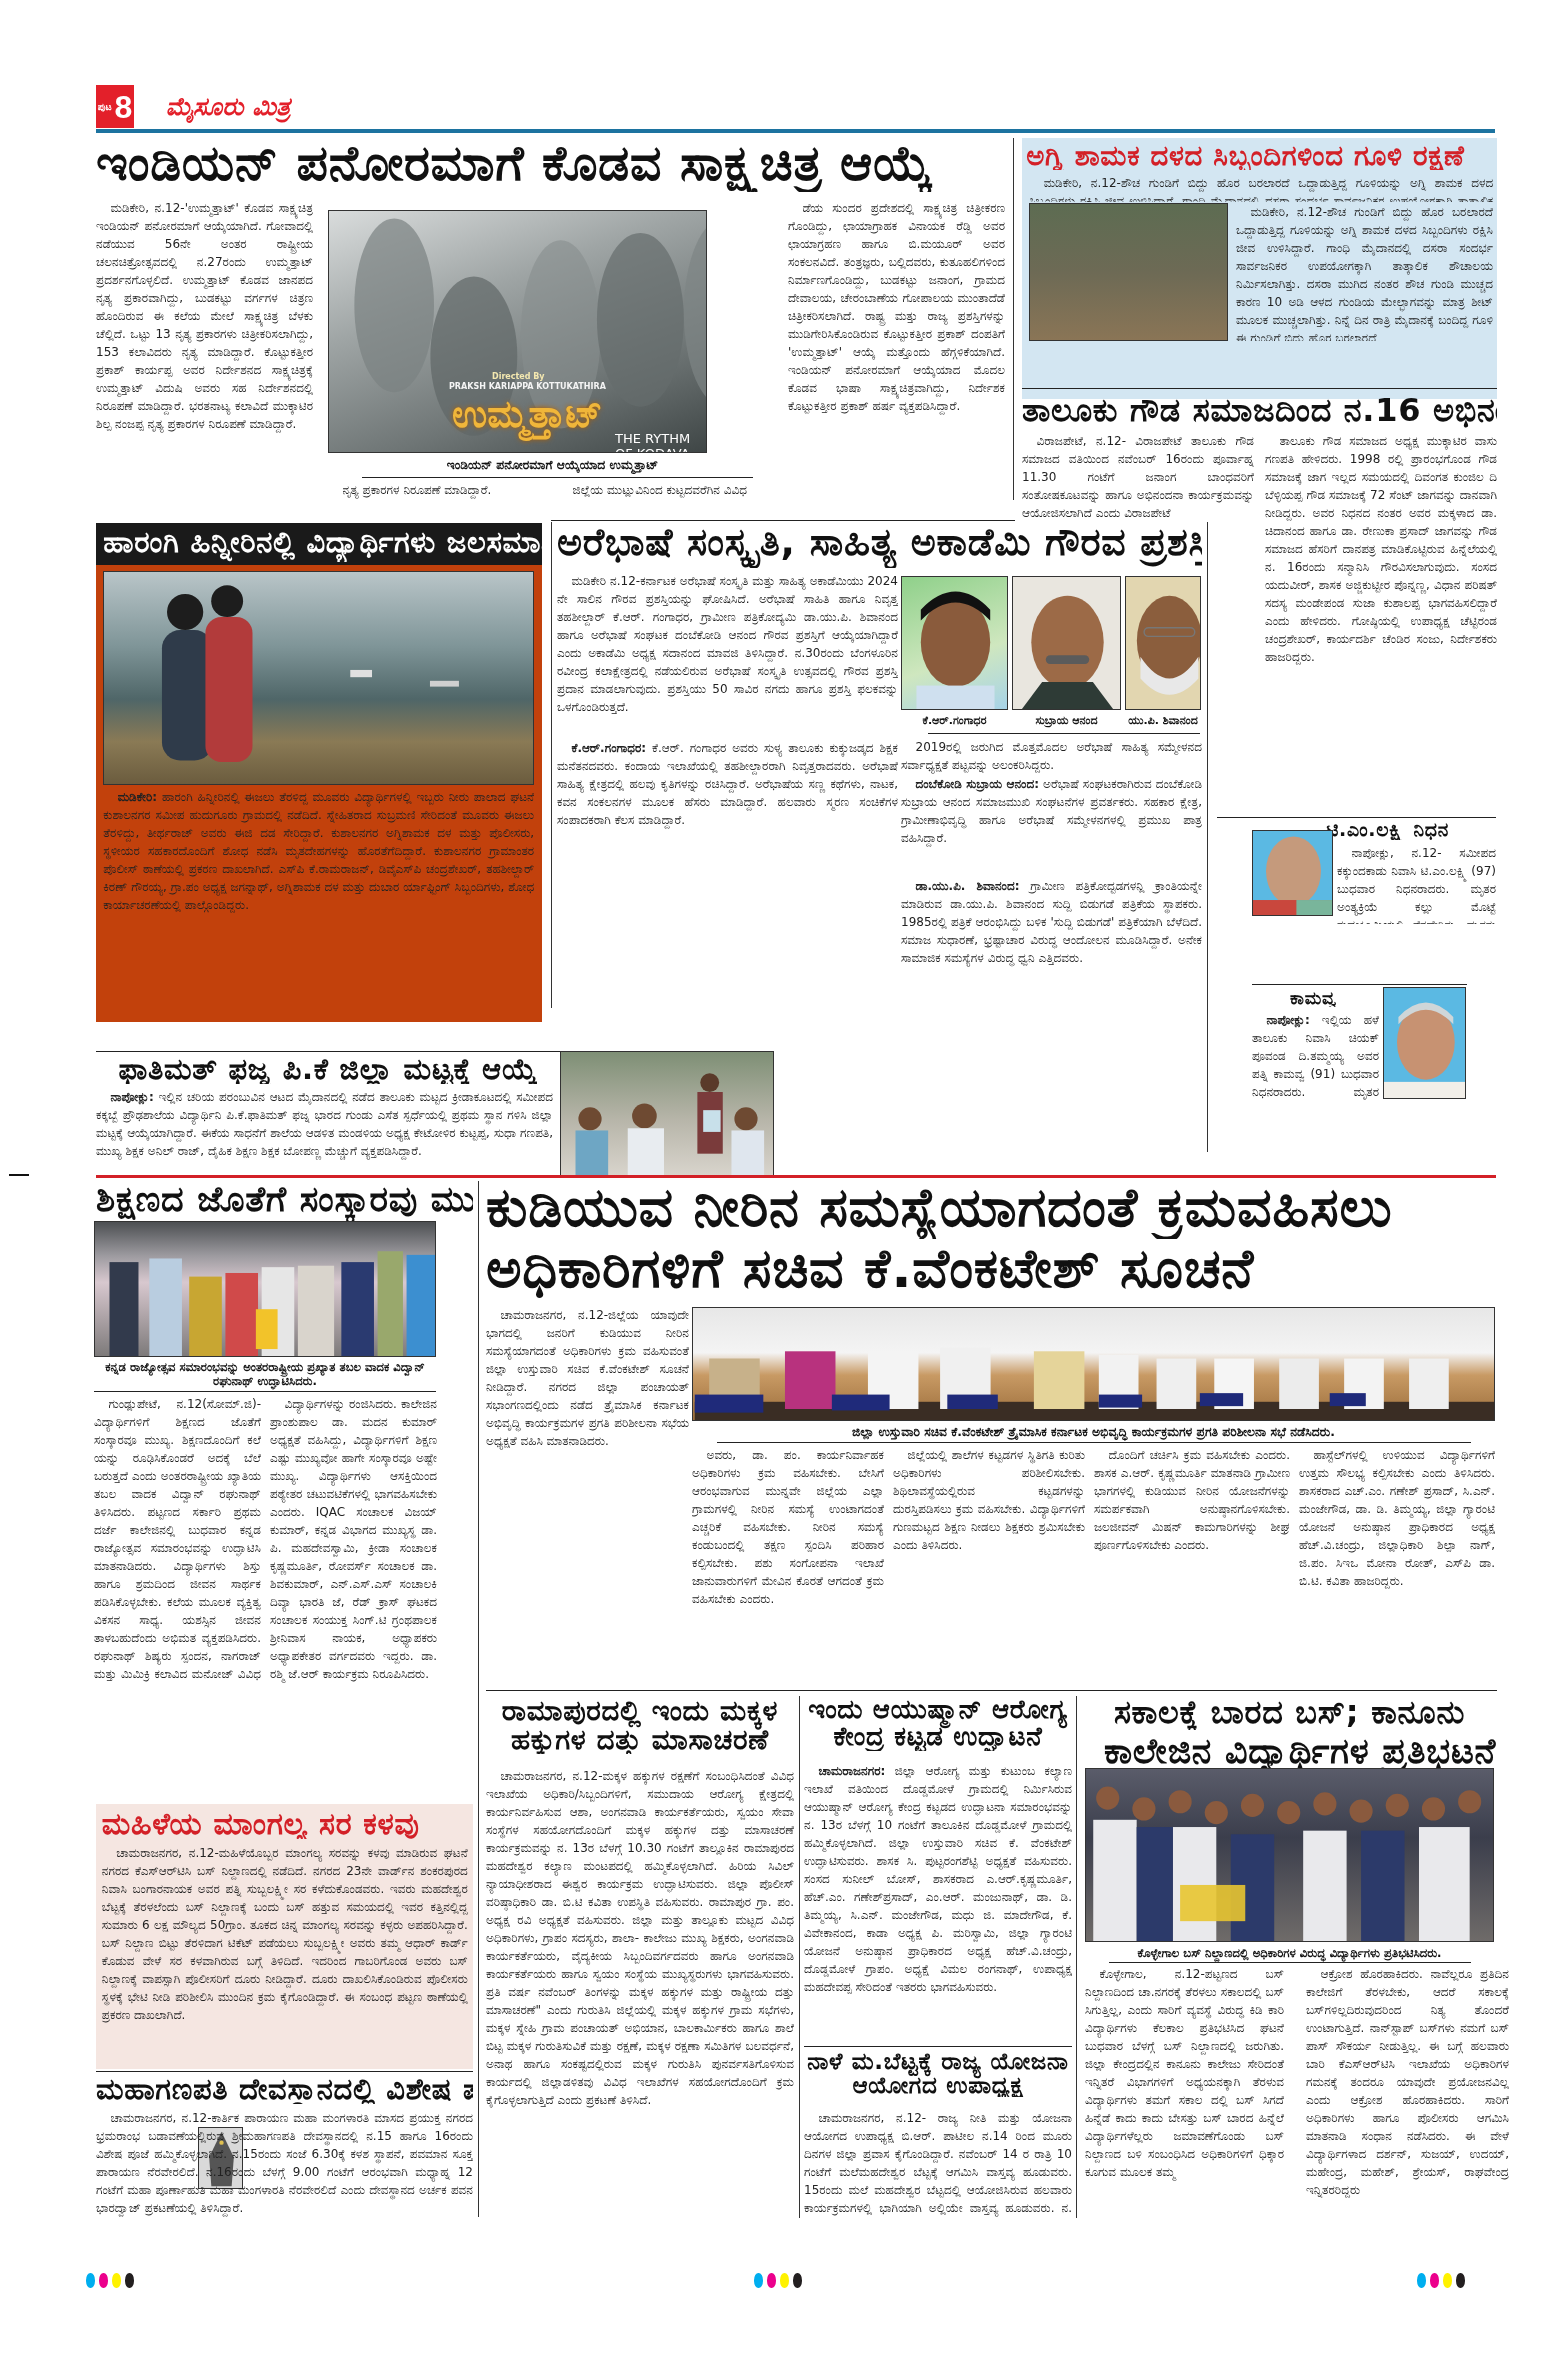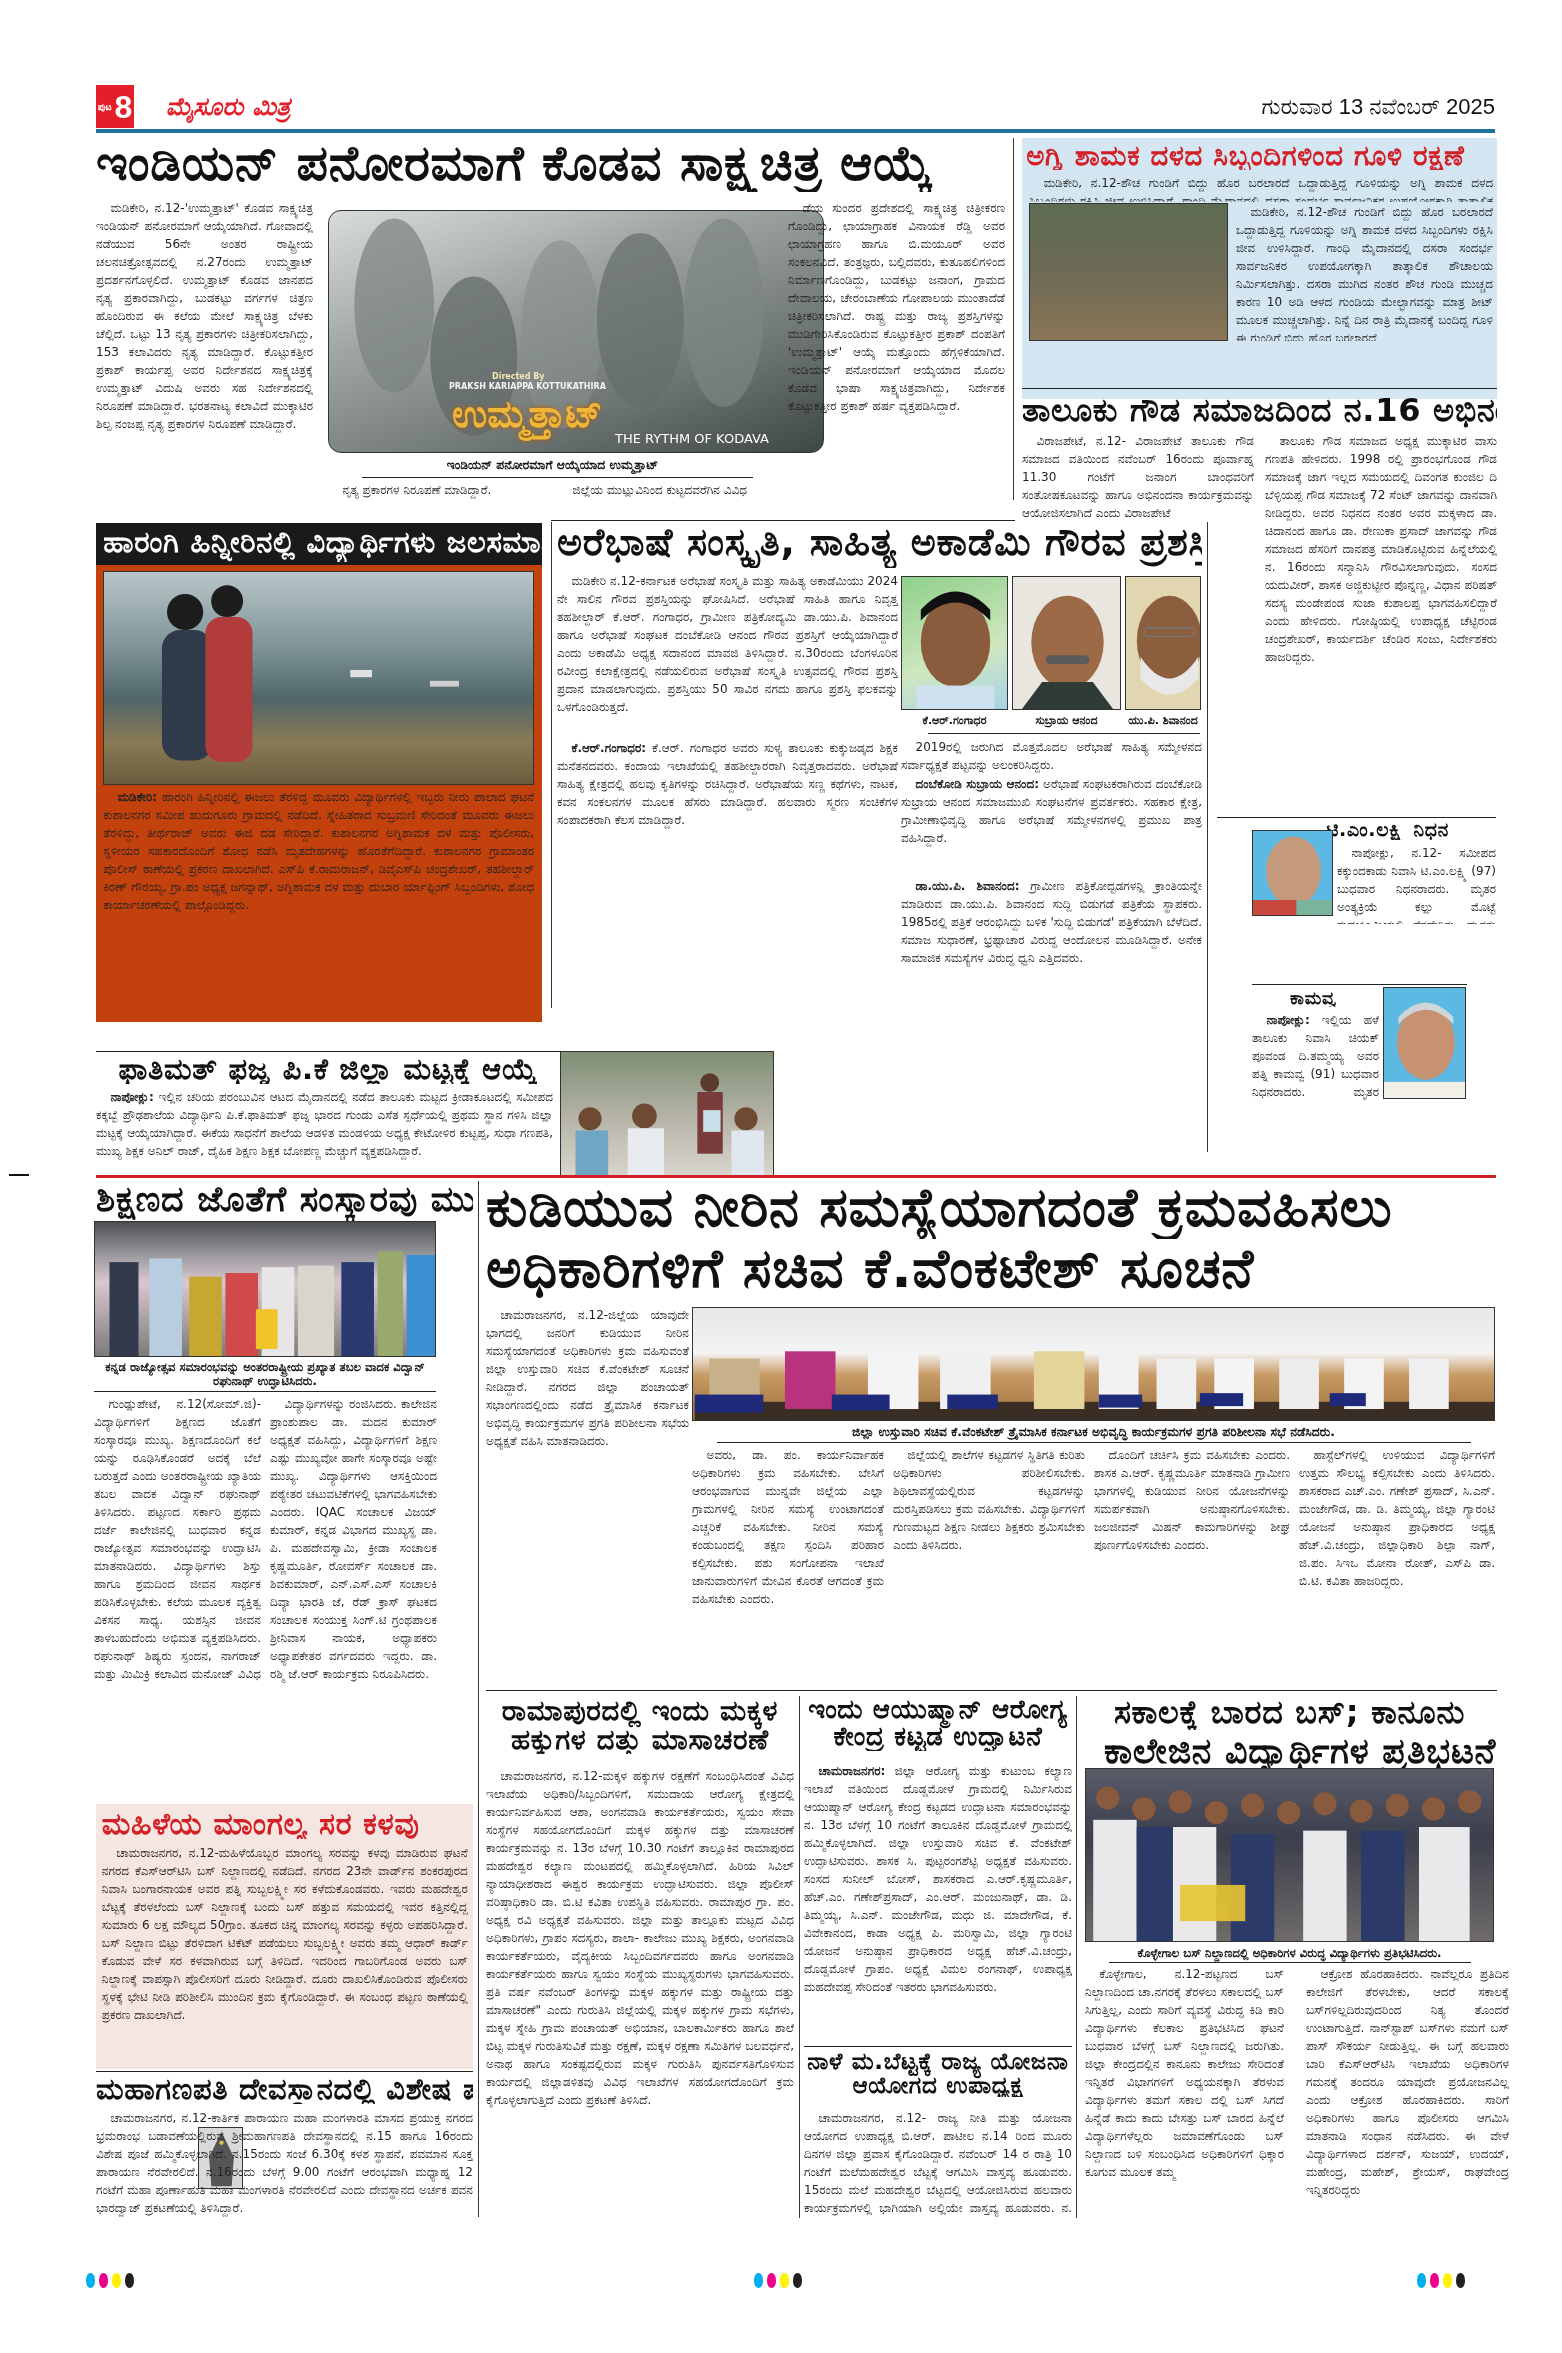--- a/index.html
+++ b/index.html
@@ -29,29 +29,28 @@
 </style>
 </head>
 <body>
 
 <div class="abs mast">
   <div class="pg">
     <span class="lbl">ಪುಟ</span>
     <span class="num">8</span>
   </div>
   <div class="brand">ಮೈಸೂರು ಮಿತ್ರ</div>
-  <div class="date">ಗುರುವಾರ 13 ನವೆಂಬರ್ 2025</div>
 </div>
 <div class="abs blueline"></div>
 
 <div class="abs h" style="left:96px;top:138px;width:899px;height:54px;font-size:49px;">ಇಂಡಿಯನ್ ಪನೋರಮಾಗೆ ಕೊಡವ ಸಾಕ್ಷ್ಯಚಿತ್ರ ಆಯ್ಕೆ</div>
 <div class="abs body" style="left:96px;top:199px;width:217px;height:304px;">
     <p>ಮಡಿಕೇರಿ, ನ.12-'ಉಮ್ಮತ್ತಾಟ್' ಕೊಡವ ಸಾಕ್ಷ್ಯಚಿತ್ರ ಇಂಡಿಯನ್ ಪನೋರಮಾಗೆ ಆಯ್ಕೆಯಾಗಿದೆ. ಗೋವಾದಲ್ಲಿ ನಡೆಯುವ 56ನೇ ಅಂತರ ರಾಷ್ಟ್ರೀಯ ಚಲನಚಿತ್ರೋತ್ಸವದಲ್ಲಿ ನ.27ರಂದು ಉಮ್ಮತ್ತಾಟ್ ಪ್ರದರ್ಶನಗೊಳ್ಳಲಿದೆ. ಉಮ್ಮತ್ತಾಟ್ ಕೊಡವ ಜಾನಪದ ನೃತ್ಯ ಪ್ರಕಾರವಾಗಿದ್ದು, ಬುಡಕಟ್ಟು ವರ್ಗಗಳ ಚಿತ್ರಣ ಹೊಂದಿರುವ ಈ ಕಲೆಯ ಮೇಲೆ ಸಾಕ್ಷ್ಯಚಿತ್ರ ಬೆಳಕು ಚೆಲ್ಲಿದೆ. ಒಟ್ಟು 13 ನೃತ್ಯ ಪ್ರಕಾರಗಳು ಚಿತ್ರೀಕರಿಸಲಾಗಿದ್ದು, 153 ಕಲಾವಿದರು ನೃತ್ಯ ಮಾಡಿದ್ದಾರೆ. ಕೊಟ್ಟುಕತ್ತೀರ ಪ್ರಕಾಶ್ ಕಾರ್ಯಪ್ಪ ಅವರ ನಿರ್ದೇಶನದ ಸಾಕ್ಷ್ಯಚಿತ್ರಕ್ಕೆ ಉಮ್ಮತ್ತಾಟ್ ವಿದುಷಿ ಅವರು ಸಹ ನಿರ್ದೇಶನದಲ್ಲಿ ನಿರೂಪಣೆ ಮಾಡಿದ್ದಾರೆ. ಭರತನಾಟ್ಯ ಕಲಾವಿದೆ ಮುಕ್ಕಾಟಿರ ಶಿಲ್ಪ ನಂಜಪ್ಪ ನೃತ್ಯ ಪ್ರಕಾರಗಳ ನಿರೂಪಣೆ ಮಾಡಿದ್ದಾರೆ.</p>
   </div>
-<div class="abs photo" style="left:328px;top:210px;width:496px;height:243px;background:linear-gradient(160deg,#d9dcdc 0%,#9fa5a5 35%,#6e7575 70%,#3f4646 100%);border-radius:13px;">
+<div class="abs photo" style="left:328px;top:210px;width:379px;height:243px;background:linear-gradient(160deg,#d9dcdc 0%,#9fa5a5 35%,#6e7575 70%,#3f4646 100%);">
   <svg width="449" height="243" style="position:absolute;left:0;top:0" viewBox="0 0 620 335">
     <ellipse cx="90" cy="130" rx="55" ry="120" fill="#7b8282" opacity=".7"></ellipse>
     <ellipse cx="200" cy="200" rx="60" ry="110" fill="#5f6666" opacity=".7"></ellipse>
     <ellipse cx="320" cy="170" rx="55" ry="130" fill="#878e8e" opacity=".6"></ellipse>
     <ellipse cx="430" cy="150" rx="60" ry="120" fill="#656c6c" opacity=".7"></ellipse>
     <ellipse cx="545" cy="140" rx="55" ry="130" fill="#7d8484" opacity=".7"></ellipse>
   </svg>
   <div style="position:absolute;left:163px;top:161px;color:#f4e8b0;font-size:8px;font-weight:bold">Directed By</div>
   <div style="position:absolute;left:120px;top:171px;color:#f4f4f4;font-size:8px;font-weight:bold">PRAKSH KARIAPPA KOTTUKATHIRA</div>
   <div style="position:absolute;left:123px;top:181px;color:#f0b63a;font-size:38px;font-weight:bold;text-shadow:0 0 5.8px #b06000">ಉಮ್ಮತ್ತಾಟ್</div>

